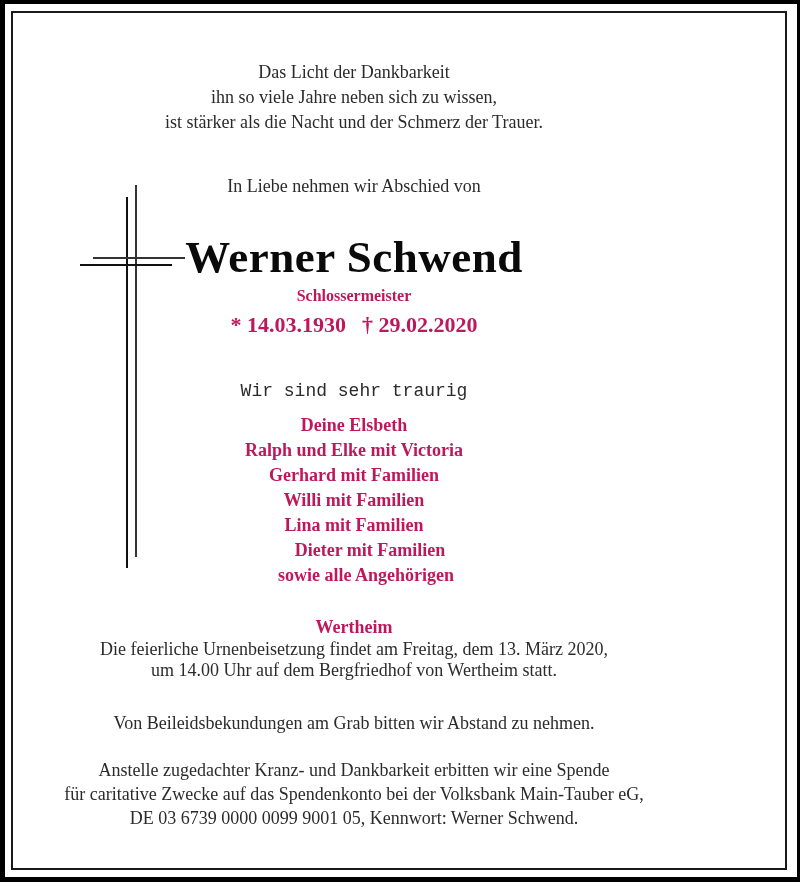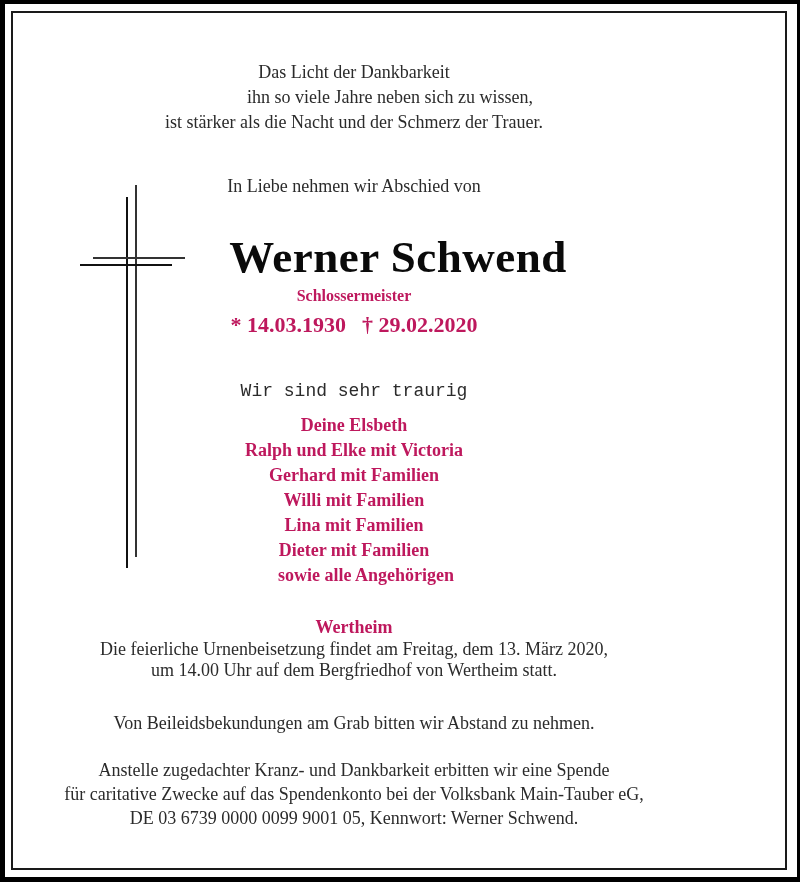--- a/index.html
+++ b/index.html
@@ -74,40 +74,40 @@
 
 <div>
   <div class="cross-bar" style="left:126px; top:197px; width:2px; height:371px;"></div>
   <div class="cross-bar" style="left:135px; top:185px; width:2px; height:372px; background:#333;"></div>
   <div class="cross-bar" style="left:93px; top:257px; width:92px; height:2px; background:#333;"></div>
   <div class="cross-bar" style="left:80px; top:264px; width:92px; height:2px;"></div>
 </div>
 
 <div>
   <div class="line reg" style="top:62px;">Das Licht der Dankbarkeit</div>
-  <div class="line reg" style="top:87px;padding-left:36px;">ihn so viele Jahre neben sich zu wissen,</div>
+  <div class="line reg" style="top:87px;">ihn so viele Jahre neben sich zu wissen,</div>
   <div class="line reg" style="top:112px;">ist stärker als die Nacht und der Schmerz der Trauer.</div>
 </div>
 
 <div class="line reg" style="top:176px;">In Liebe nehmen wir Abschied von</div>
 
-<div class="line name" style="top:231px;margin-left:44px;">Werner Schwend</div>
+<div class="line name" style="top:231px;">Werner Schwend</div>
 <div class="line bold profession" style="top:287px;">Schlossermeister</div>
 <div class="line bold dates" style="top:312px; font-size:22px;">
   <span>* 14.03.1930</span><span class="sep"></span><span>† 29.02.2020</span>
 </div>
 
 <div class="line reg" style="top:381px;font-family:Liberation Mono, monospace;">Wir sind sehr traurig</div>
 <div>
   <div class="line bold" style="top:415px;">Deine Elsbeth</div>
   <div class="line bold" style="top:440px;">Ralph und Elke mit Victoria</div>
   <div class="line bold" style="top:465px;">Gerhard mit Familien</div>
   <div class="line bold" style="top:490px;">Willi mit Familien</div>
   <div class="line bold" style="top:515px;">Lina mit Familien</div>
-  <div class="line bold" style="top:540px;">Dieter mit Familien</div>
+  <div class="line bold" style="top:540px;padding-left:16px;">Dieter mit Familien</div>
   <div class="line bold" style="top:565px;margin-left:12px;">sowie alle Angehörigen</div>
 </div>
 <div class="line bold" style="top:617px;">Wertheim</div>
 
 <div>
   <div class="line reg" style="top:639px;">Die feierliche Urnenbeisetzung findet am Freitag, dem 13. März 2020,</div>
   <div class="line reg" style="top:660px;">um 14.00 Uhr auf dem Bergfriedhof von Wertheim statt.</div>
   <div class="line reg" style="top:713px;">Von Beileidsbekundungen am Grab bitten wir Abstand zu nehmen.</div>
 </div>
 

